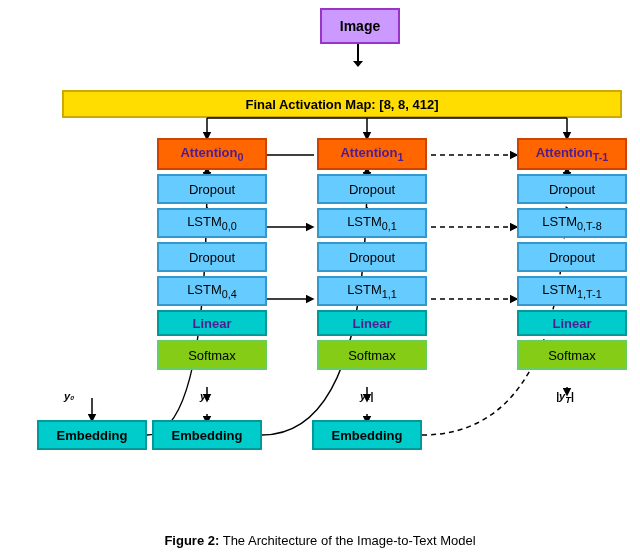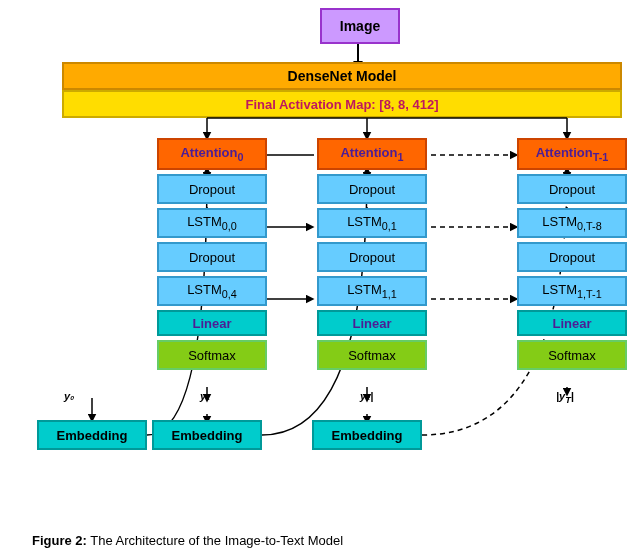--- a/index.html
+++ b/index.html
@@ -75,21 +75,21 @@
     .activation-bar {
       position: absolute;
       top: 82px;
       left: 10px;
       right: 10px;
       height: 28px;
       background: #ffdd00;
       border: 2px solid #ccaa00;
       display: flex; align-items: center; justify-content: center;
       font-weight: bold;
-      color: #be185d;
+      color: #000000;
       font-size: 13px;
     }
 
     
     .col {
       position: absolute;
       top: 130px;
       width: 120px;
       display: flex;
       flex-direction: column;
@@ -188,44 +188,40 @@
       color: #000;
       font-style: italic;
     }
 
     
     .caption {
       position: absolute;
       bottom: 4px;
       left: 0;
       right: 0;
-      text-align: left;
-      font-size: 13px;
-      color: #000;
-      padding-left: 32px;
+      text-align: center;
+      font-size: 13px;
+      color: #000;
     }
 
     .caption-bold {
       font-weight: bold;
     }
   </style>
 </head>
 <body>
 
 <div class="diagram-container">
 
   <div class="img-box">
     <span>Image</span>
   </div>
 
   <div class="arrow-img-densenet"></div>
 
-  <div class="densenet-bar">
-    <span>DenseNet Model</span>
-  </div>
 
   <div class="activation-bar">
     <span>Final Activation Map: [8, 8, 412]</span>
   </div>
 
   <svg class="arrows-svg" xmlns="http://www.w3.org/2000/svg">
     <defs>
       <marker id="arrowhead" markerWidth="6" markerHeight="6" refX="3" refY="3" orient="auto">
         <polygon points="0 0, 6 3, 0 6" fill="#000"></polygon>
       </marker>

